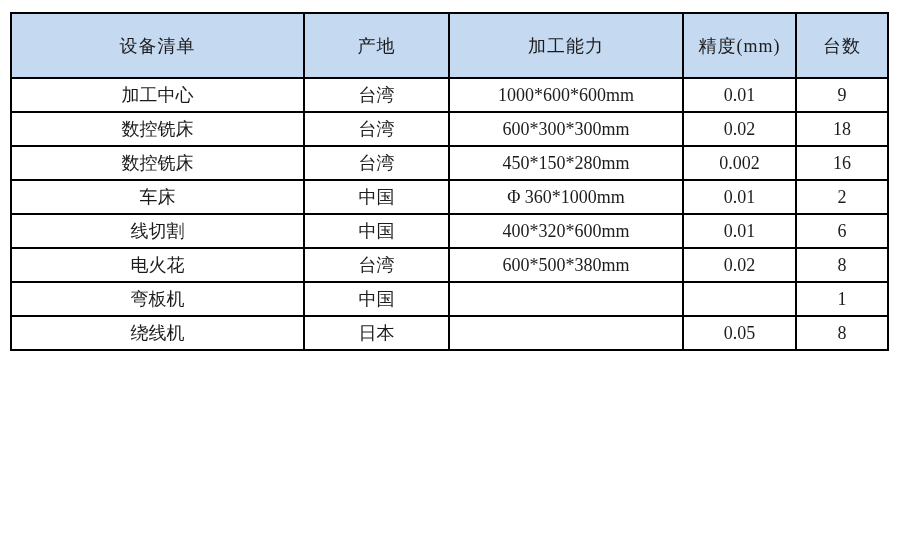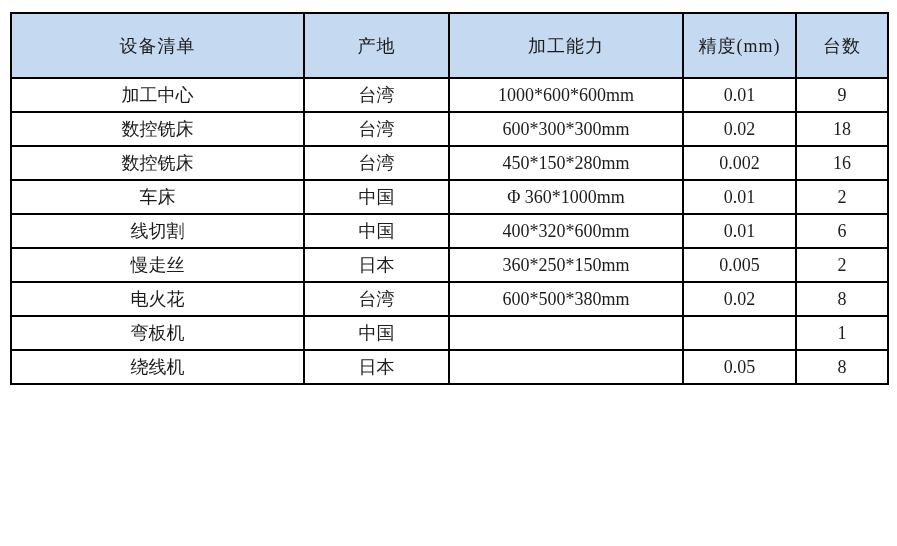--- a/index.html
+++ b/index.html
@@ -96,27 +96,20 @@
         <td>2</td>
       </tr>
       <tr>
         <td>线切割</td>
         <td>中国</td>
         <td>400*320*600mm</td>
         <td>0.01</td>
         <td>6</td>
       </tr>
       <tr>
-        <td>慢走丝</td>
-        <td>日本</td>
-        <td>360*250*150mm</td>
-        <td>0.005</td>
-        <td>2</td>
-      </tr>
-      <tr>
         <td>电火花</td>
         <td>台湾</td>
         <td>600*500*380mm</td>
         <td>0.02</td>
         <td>8</td>
       </tr>
       <tr>
         <td>弯板机</td>
         <td>中国</td>
         <td></td>

